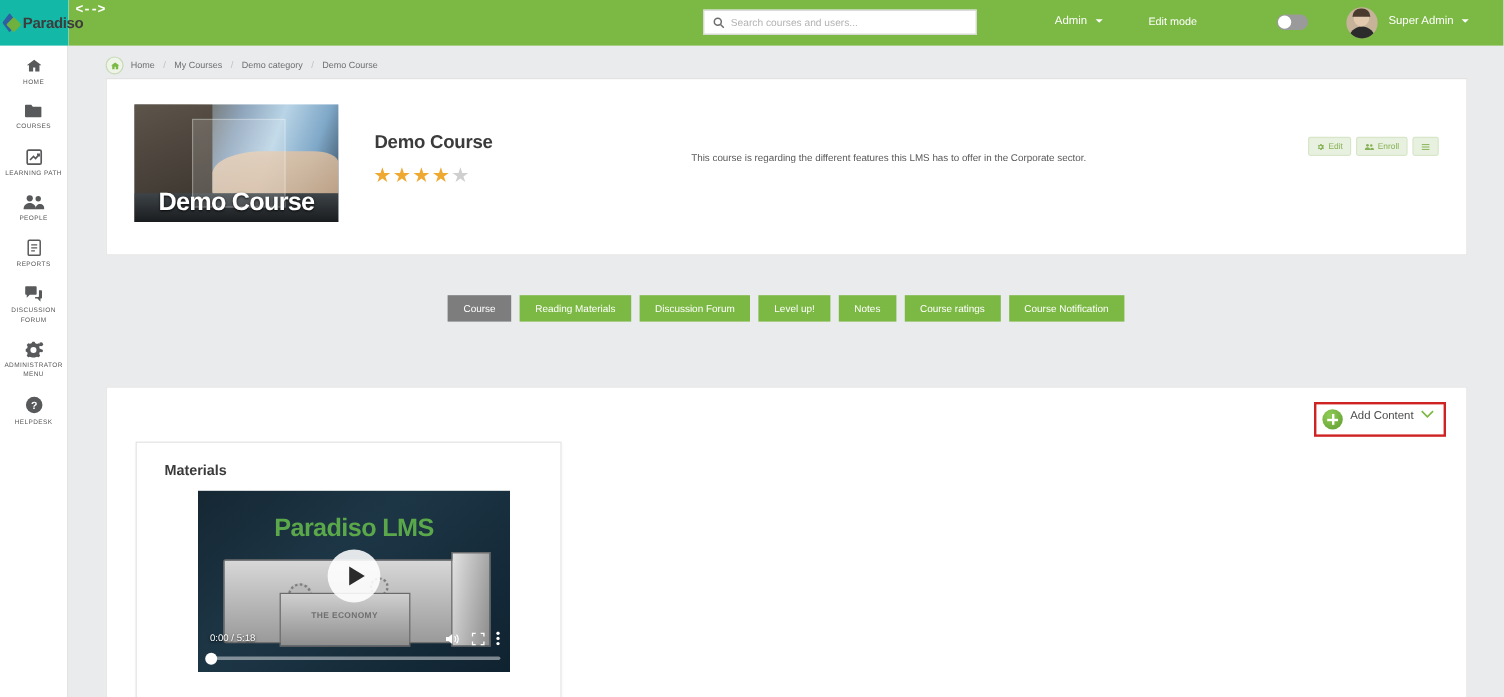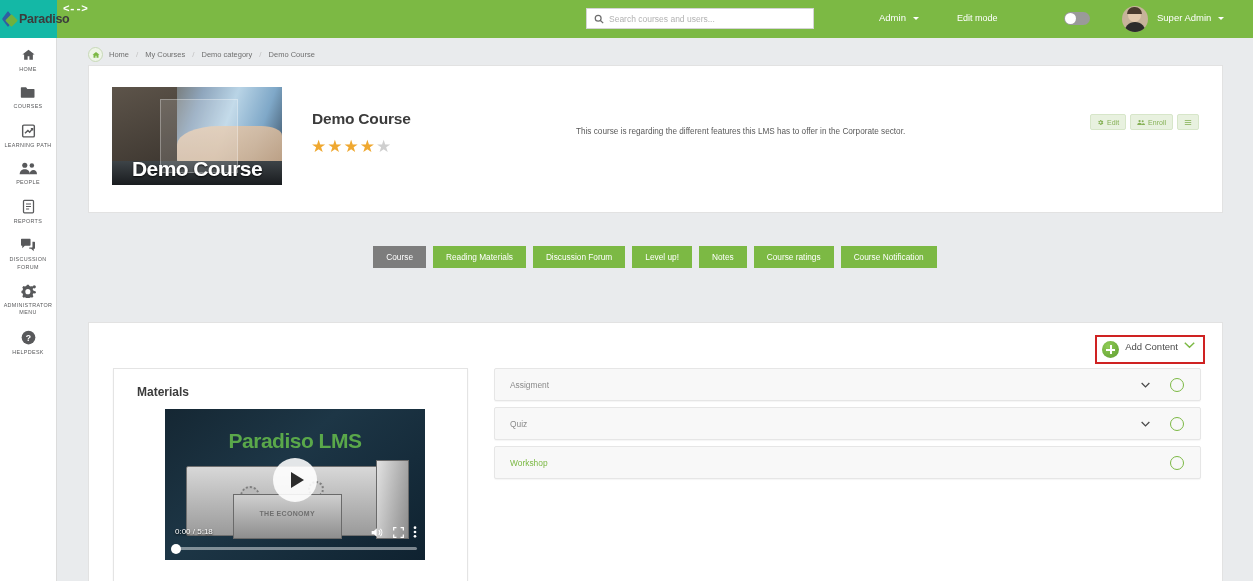--- a/index.html
+++ b/index.html
@@ -641,42 +641,14 @@
               </svg>
           </span>
         </div>
 
         <div id="vbar">
           <span class="knob"></span>
         </div>
       </div>
     </div>
 
-    <div id="rows">
-
-      <div class="row">
-        <span class="row-label">Assigment</span>
-        <span class="row-chev">
-          <svg width="9" height="6" viewBox="0 0 14 9" fill="none" stroke="currentColor" stroke-width="2">
-              <path d="M1 1.5L7 7.5L13 1.5"></path>
-            </svg>
-        </span>
-        <span class="row-circle"></span>
-      </div>
-
-      <div class="row">
-        <span class="row-label">Quiz</span>
-        <span class="row-chev">
-          <svg width="9" height="6" viewBox="0 0 14 9" fill="none" stroke="currentColor" stroke-width="2">
-              <path d="M1 1.5L7 7.5L13 1.5"></path>
-            </svg>
-        </span>
-        <span class="row-circle"></span>
-      </div>
-
-      <div class="row">
-        <span class="row-label green">Workshop</span>
-        <span class="row-circle"></span>
-      </div>
-
-    </div>
   </div>
 </div>
 
 </body></html>

